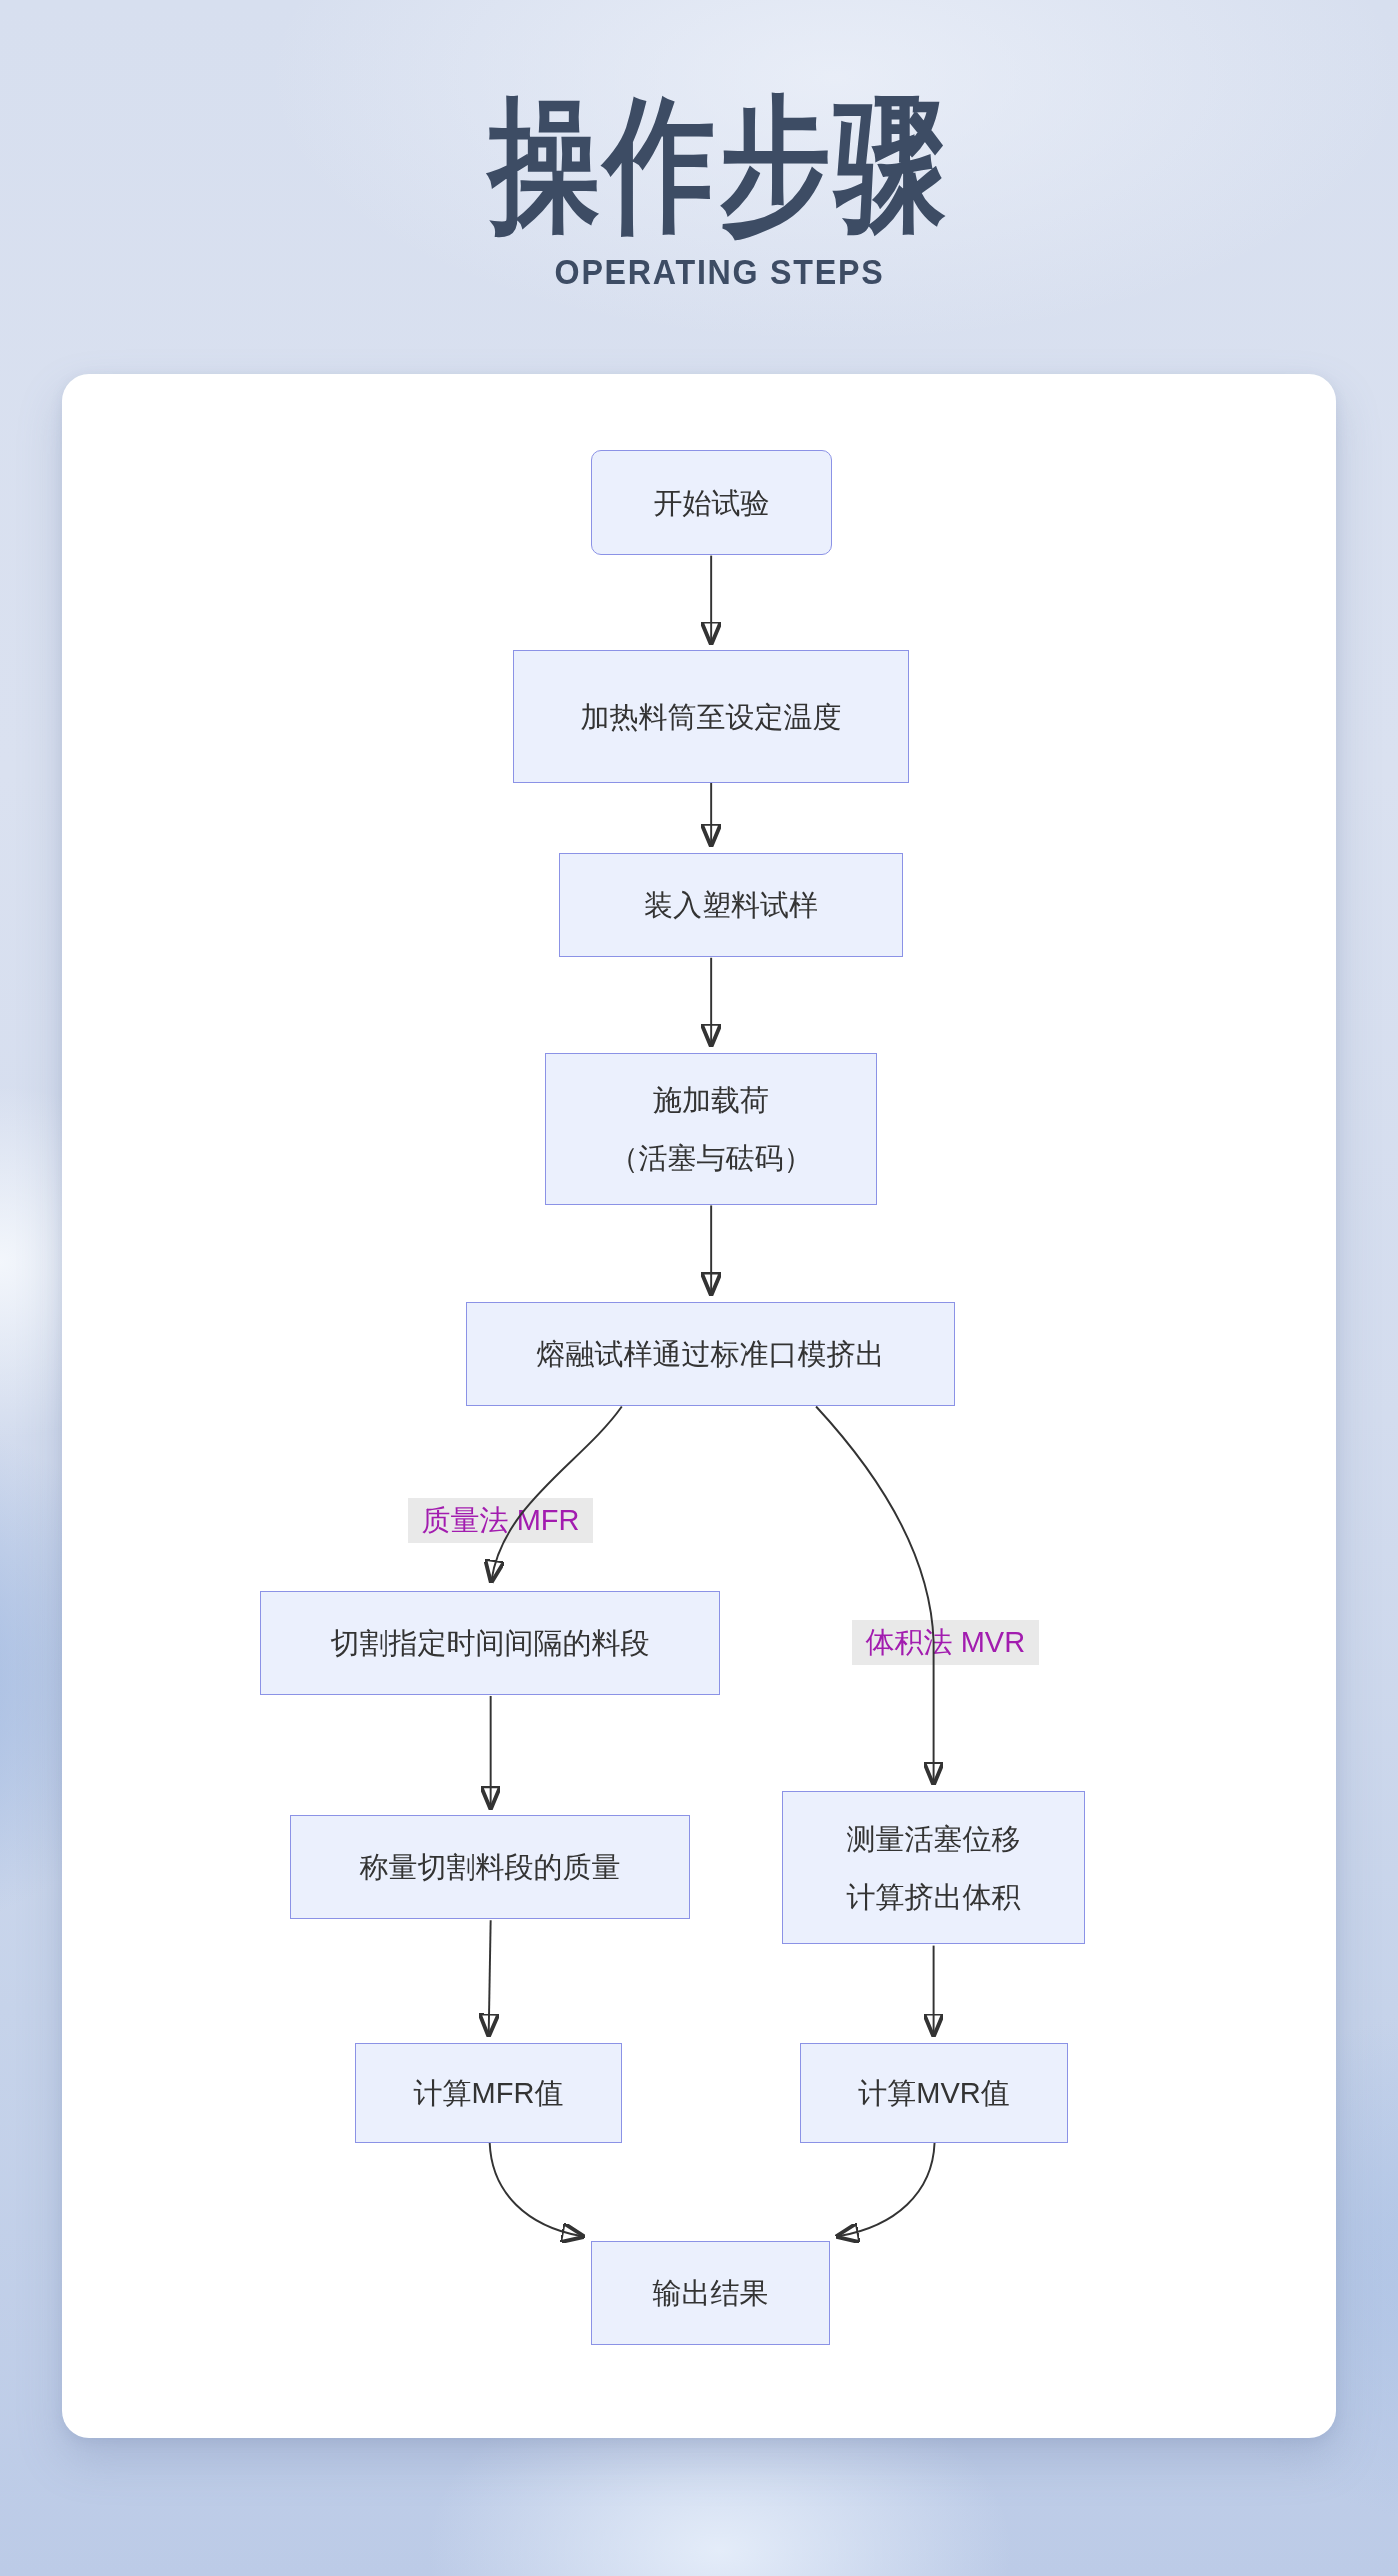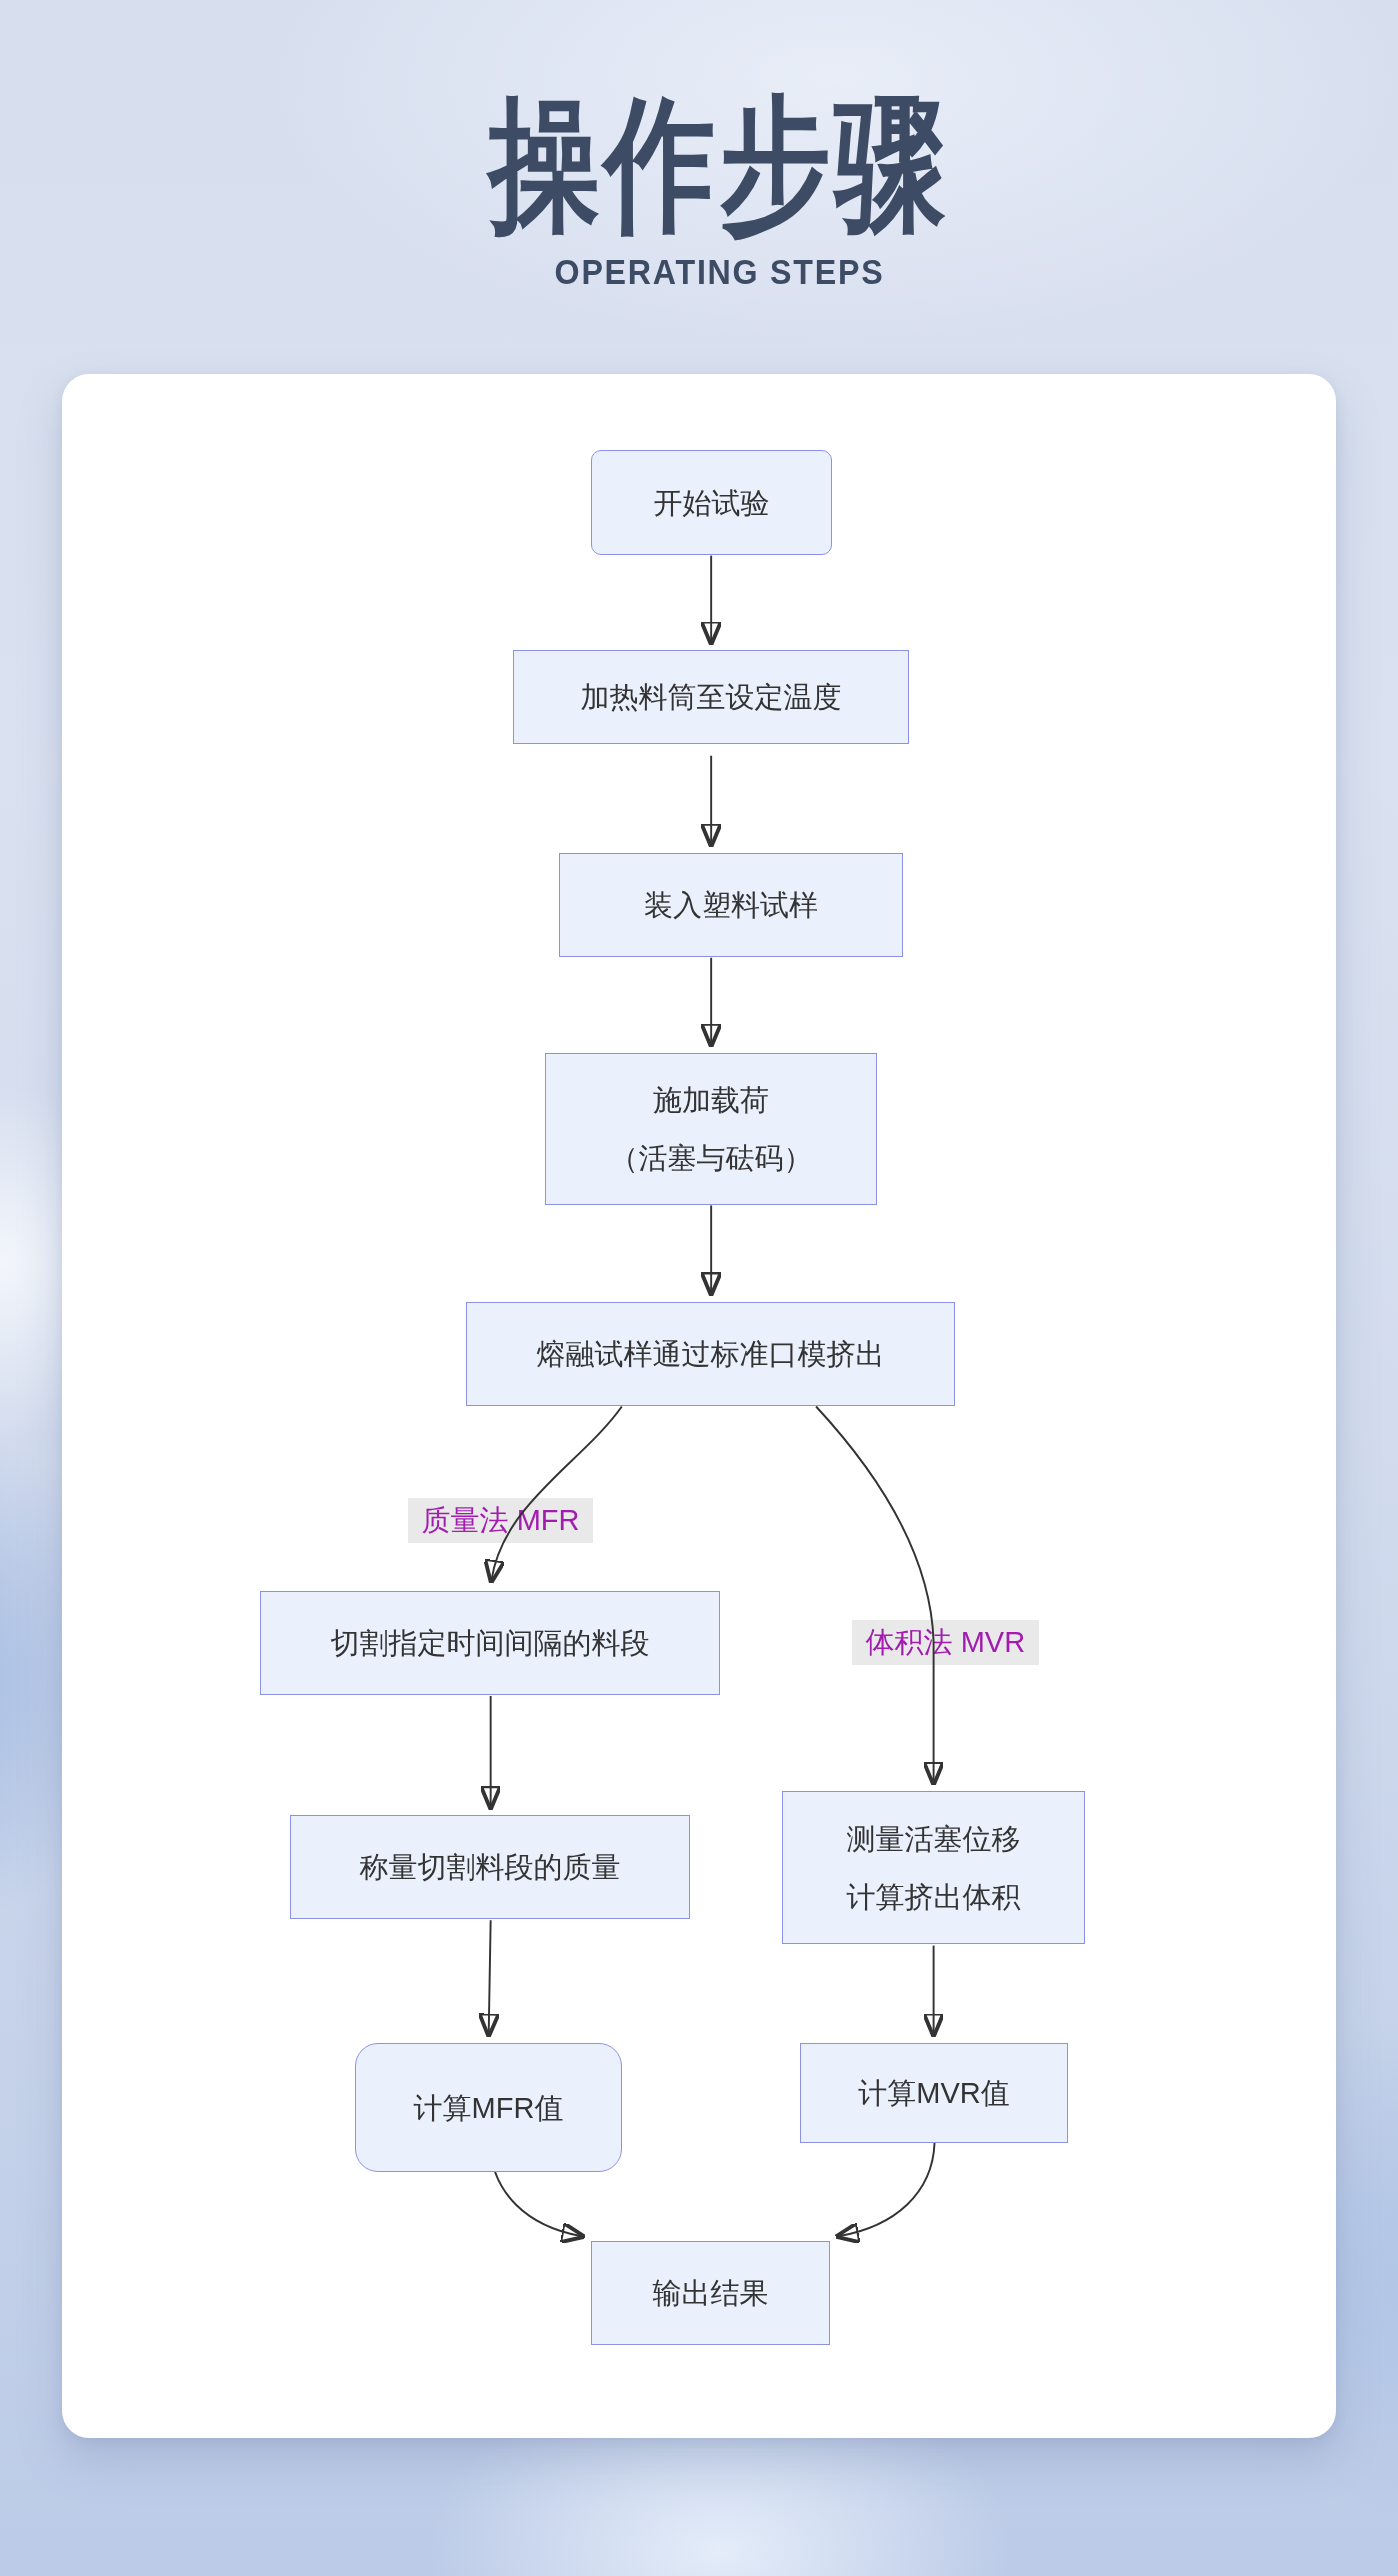--- a/index.html
+++ b/index.html
@@ -49,28 +49,28 @@
   .node {
     position:absolute; z-index:3;
     display:flex; flex-direction:column; align-items:center; justify-content:center;
     background:#ebf0fd; border:1.9px solid #8b92e6;
     font-size:29px; color:#333333; text-align:center;
     box-sizing:border-box; line-height:1.35;
   }
   .node .nline { line-height:2.0; }
 
   #n-start   { left:591px; top:450px;  width:241px; height:105px;border-radius:10px; }
-  #n-heat    { left:513px; top:650px;  width:396px; height:94px; }
+  #n-heat    { left:513px; top:650px;  width:396px; height:133px; }
   #n-load    { left:559px; top:853px;  width:344px; height:104px; }
   #n-apply   { left:545px; top:1053px; width:332px; height:152px;align-items:center; }
   #n-extrude { left:466px; top:1302px; width:489px; height:104px; }
   #n-cut     { left:260px; top:1591px; width:460px; height:104px; }
   #n-weigh   { left:290px; top:1815px; width:400px; height:104px; }
   #n-measure { left:782px; top:1791px; width:303px; height:153px; }
-  #n-calcmfr { left:355px; top:2043px; width:267px; height:129px;border-radius:23px; }
+  #n-calcmfr { left:355px; top:2043px; width:267px; height:100px; }
   #n-calcmvr { left:800px; top:2043px; width:268px; height:100px; }
   #n-output  { left:591px; top:2241px; width:239px; height:104px; }
 
   
   .branch-label {
     position:absolute; z-index:1;
     background:#e9e9e9; color:#a21caf;
     font-size:29px; line-height:45px;
     padding:0 13.6px; white-space:nowrap;
   }

